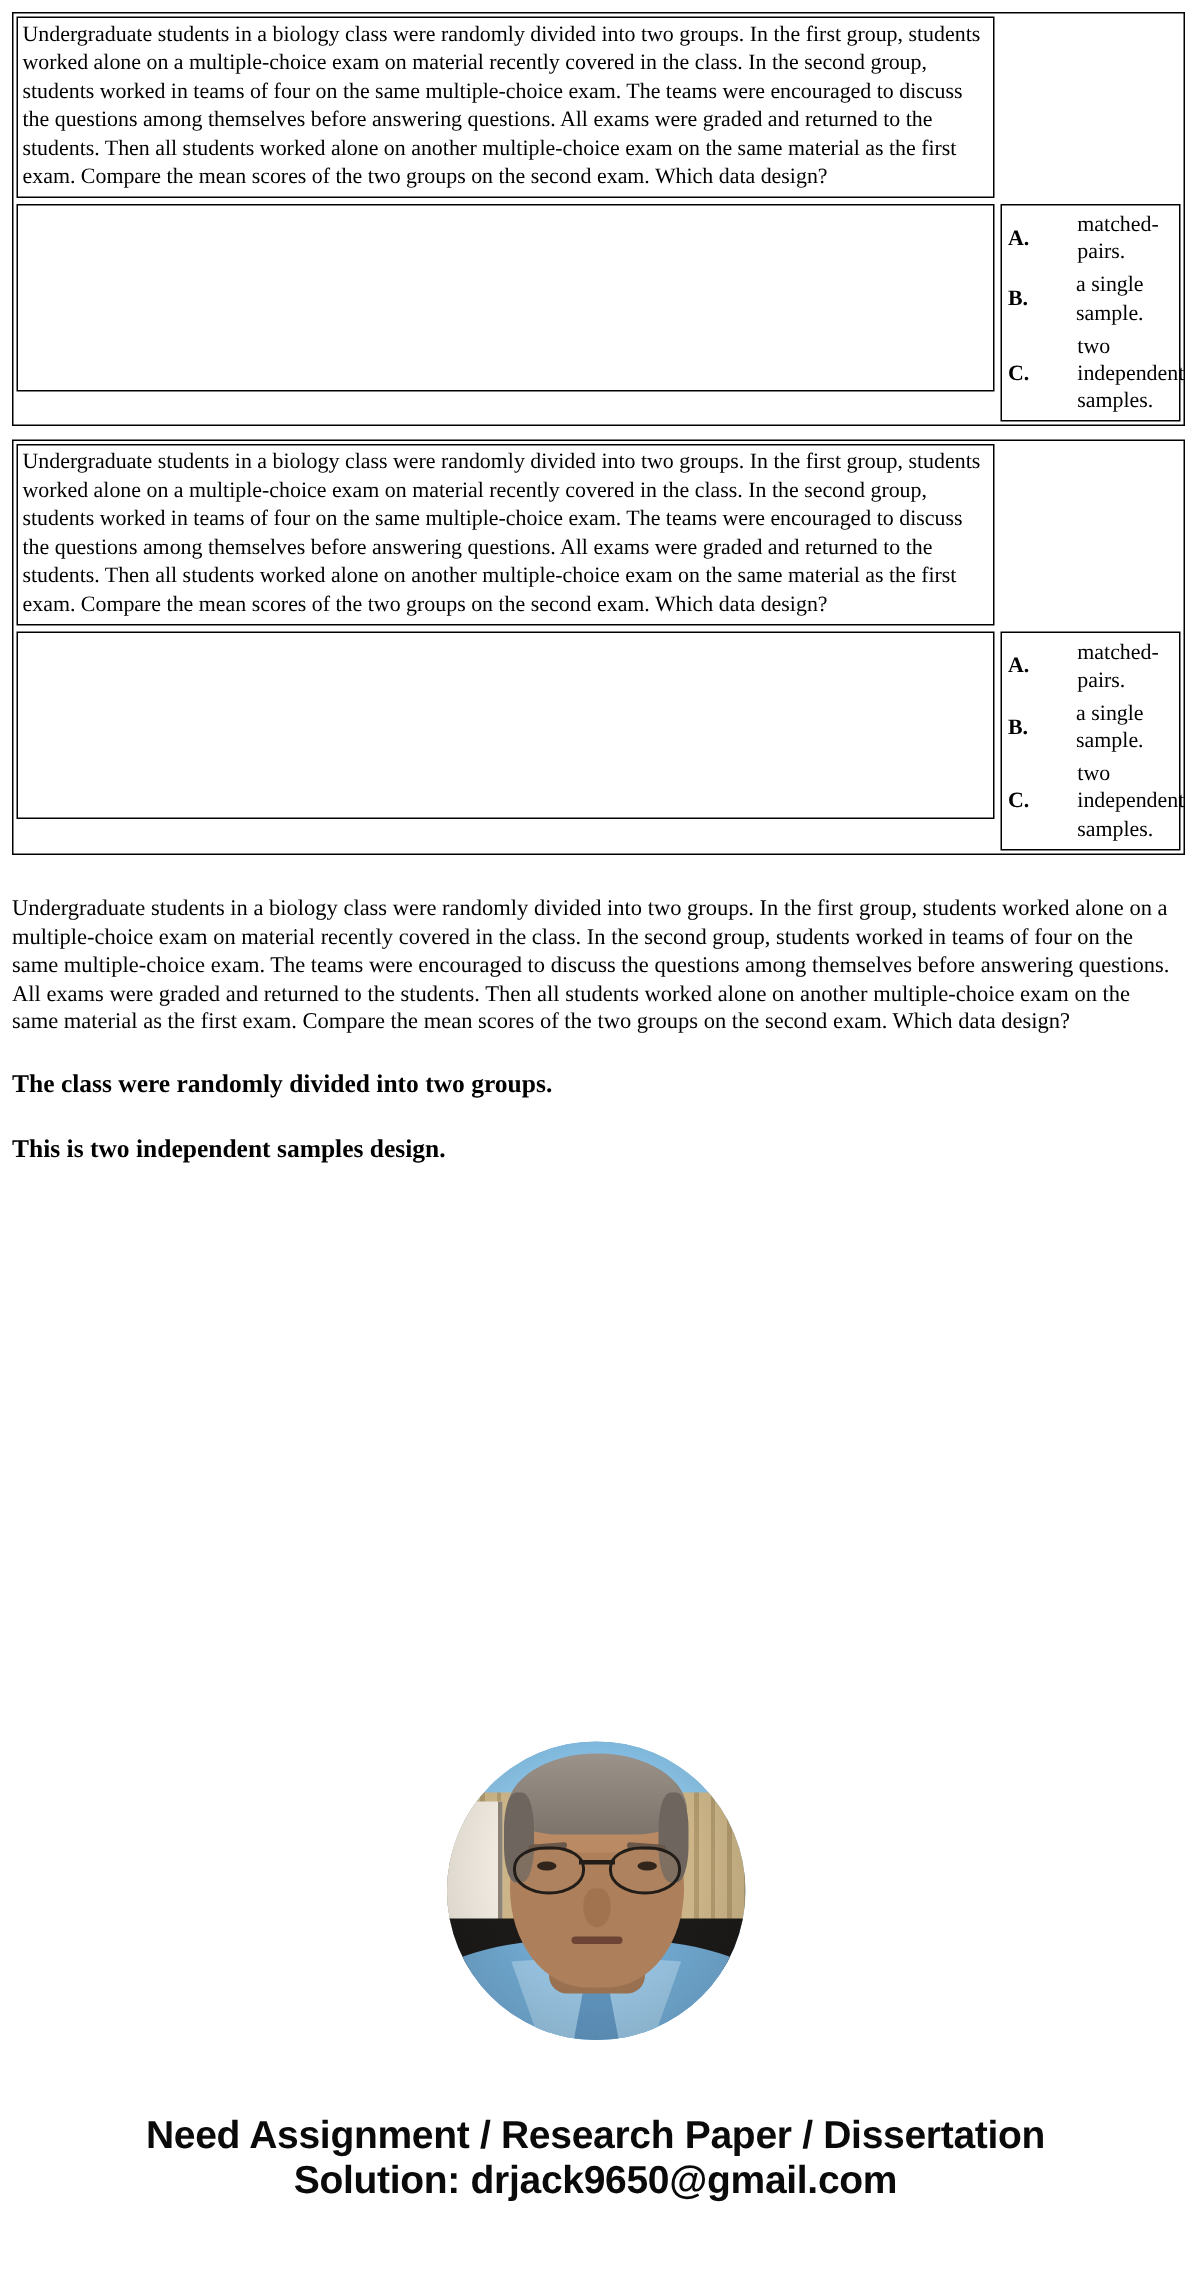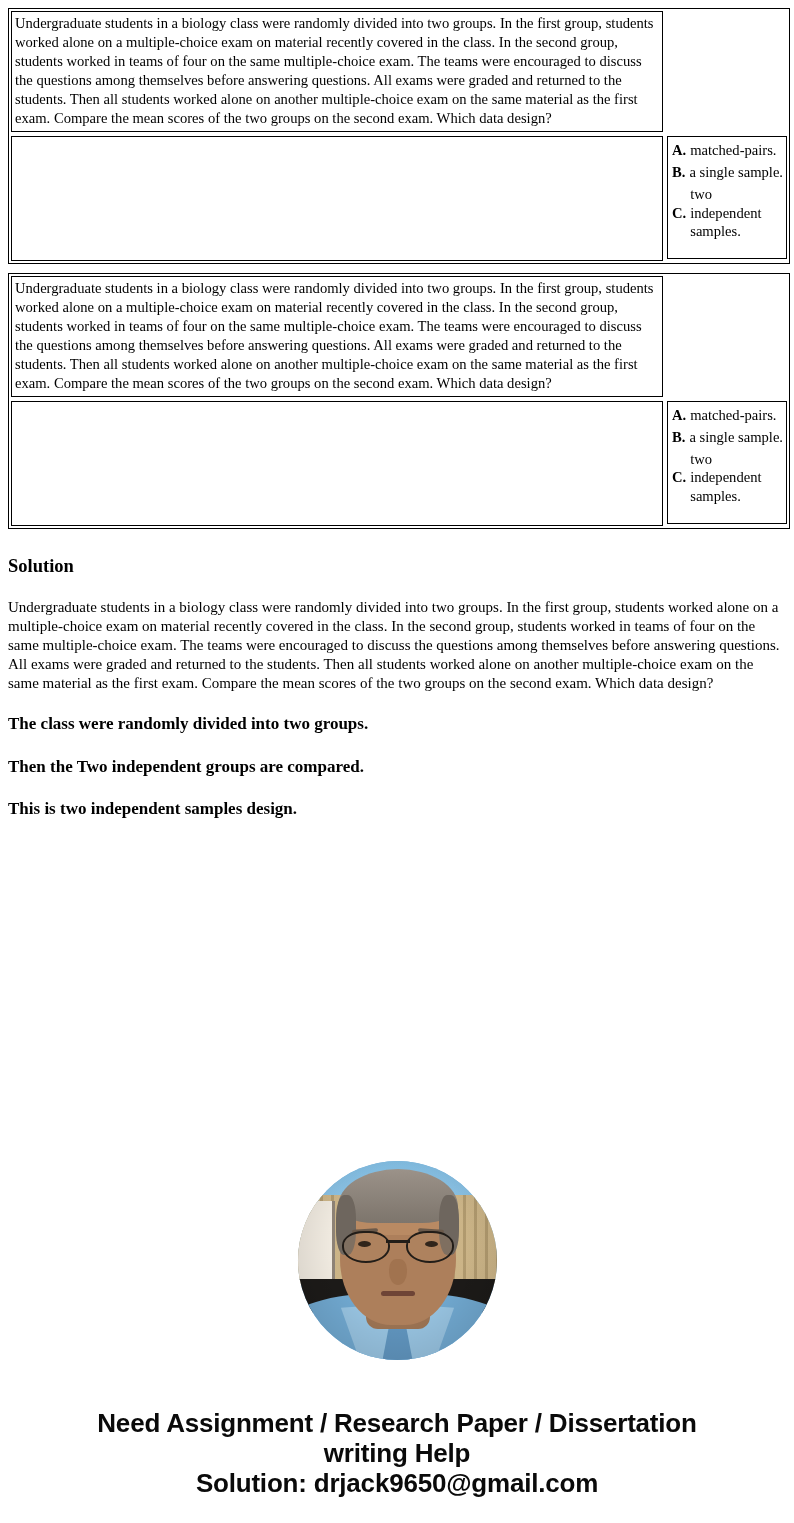--- a/index.html
+++ b/index.html
@@ -79,20 +79,21 @@
     font-size: 14.6px;
     line-height: 1.25;
     flex: 0 0 auto;
     padding-right: 4px;
     white-space: nowrap;
   }
   .opt-text {
     font-size: 14.6px;
     line-height: 1.25;
     flex: 1 1 auto;
+    margin-left: 28px;
   }
 
   
   .solution-wrap {
     margin: 27px 8px 0 8px;
   }
   h2.solution-title {
     font-family: "Liberation Serif", "DejaVu Serif", serif;
     font-size: 18.5px;
     font-weight: bold;
@@ -394,27 +395,25 @@
             <span class="opt-letter">C.</span>
             <span class="opt-text">two independent samples.</span>
           </div>
         </div>
       </td>
     </tr>
   </tbody>
     </table>
 
   <div class="solution-wrap">
-    <h2 class="solution-title">Solution</h2>
 
     <p class="body-text">Undergraduate students in a biology class were randomly divided into two groups. In the first group, students worked alone on a multiple-choice exam on material recently covered in the class. In the second group, students worked in teams of four on the same multiple-choice exam. The teams were encouraged to discuss the questions among themselves before answering questions. All exams were graded and returned to the students. Then all students worked alone on another multiple-choice exam on the same material as the first exam. Compare the mean scores of the two groups on the second exam. Which data design?</p>
 
     <p class="bold-line">The class were randomly divided into two groups.</p>
 
-    <p class="bold-line">Then the Two independent groups are compared.</p>
 
     <p class="bold-line">This is two independent samples design.</p>
   </div>
 
   <div class="portrait-wrap">
     <div class="portrait">
       <div class="p-sky"></div>
       <div class="p-wall"></div>
       <div class="p-wall-2"></div>
       <div class="p-wall-left"></div>
@@ -439,17 +438,16 @@
       <div class="p-eye l"></div>
       <div class="p-eye r"></div>
       <div class="p-nose"></div>
       <div class="p-mouth"></div>
       <div class="p-shadow"></div>
     </div>
   </div>
 
   <div class="promo">
     <span class="line">Need Assignment / Research Paper / Dissertation</span>
-    <span class="line">writing Help</span>
     <span class="line">Solution: drjack9650@gmail.com</span>
   </div>
 
 </div>
 
 </body></html>

